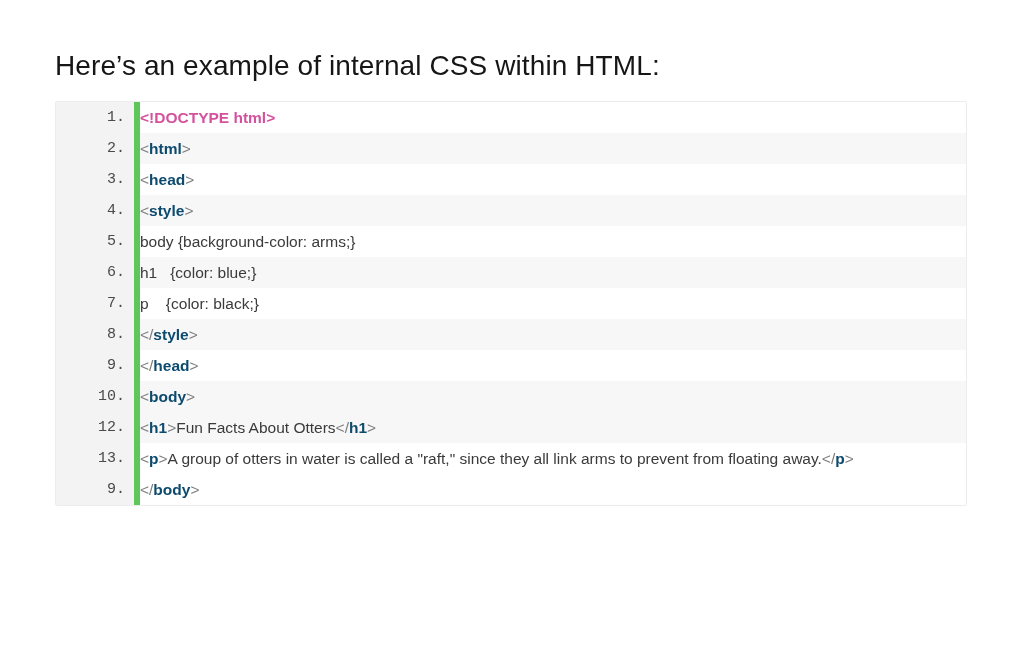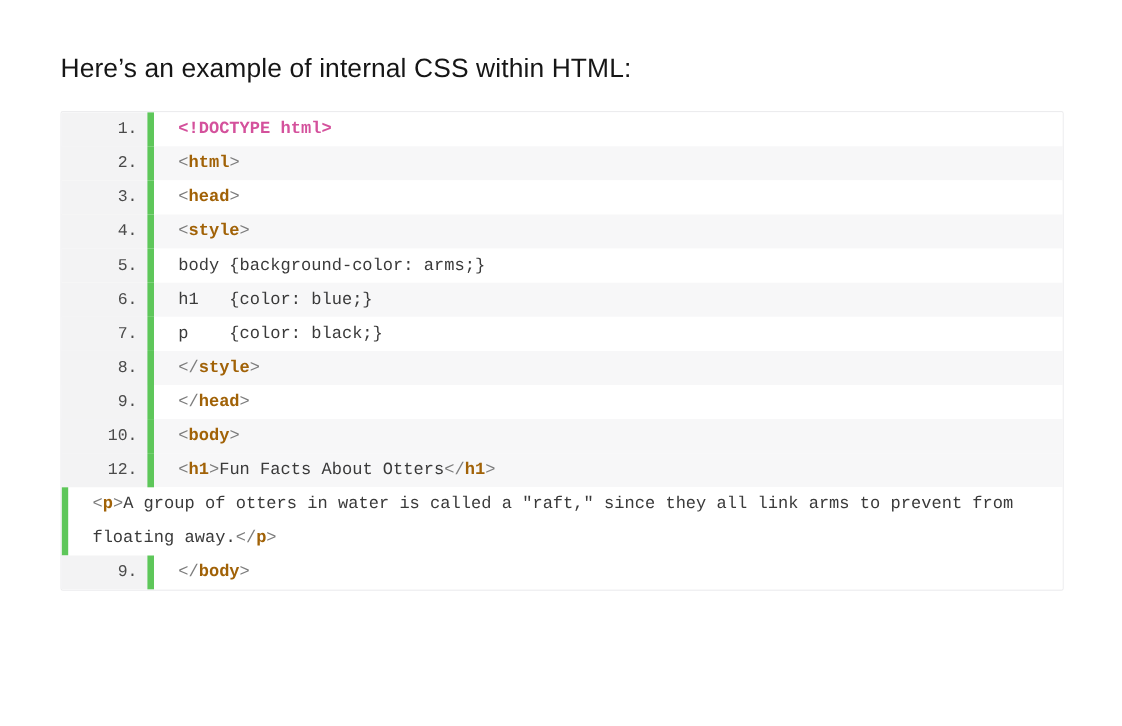--- a/index.html
+++ b/index.html
@@ -12,21 +12,21 @@
     height: 660px;
     font-family: "Liberation Sans", sans-serif;
     overflow: hidden;
     position: relative;
   }
 
   .page-heading {
     position: absolute;
     left: 55px;
     top: 31px;
-    font-size: 24px;
+    font-size: 28px;
     line-height: 32px;
     color: #161616;
     font-weight: 400;
     letter-spacing: 0.1px;
     white-space: pre;
   }
 
   .code-block {
     position: absolute;
     left: 55px;
@@ -62,34 +62,33 @@
     white-space: pre;
   }
 
   .accent {
     flex: 0 0 6px;
     background: #5ec75a;
   }
 
   .code-text {
     flex: 1 1 auto;
-    font-family: Liberation Mono, monospace;
+    font-family: Liberation Sans, sans-serif;
     font-size: 15.5px;
     line-height: 31px;
     color: #3a3a3a;
-    padding-left: 22px;
     padding-right: 10px;
     box-sizing: border-box;
     white-space: pre-wrap;
     word-break: normal;
     overflow-wrap: break-word;
   }
 
   .tok-bracket { color: #7d7d7d; }
-  .tok-tag     { color: #a16207; font-weight: bold; }
+  .tok-tag     { color: #0c4a6e; font-weight: bold; }
   .tok-doctype { color: #d4519c; font-weight: bold; }
   .tok-plain   { color: #3a3a3a; }
   .tok-text    { color: #3a3a3a; }
 </style>
 </head>
 <body>
 
 <h1 class="page-heading">Here’s an example of internal CSS within HTML:</h1>
 
 <div class="code-block">
@@ -143,20 +142,21 @@
         <div class="gutter">10.</div>
         <div class="accent"></div>
         <div class="code-text"><span class="tok-bracket">&lt;</span><span class="tok-tag">body</span><span class="tok-bracket">&gt;</span></div>
       </div>
       <div class="code-row alt">
         <div class="gutter">12.</div>
         <div class="accent"></div>
         <div class="code-text"><span class="tok-bracket">&lt;</span><span class="tok-tag">h1</span><span class="tok-bracket">&gt;</span><span class="tok-text">Fun Facts About Otters</span><span class="tok-bracket">&lt;/</span><span class="tok-tag">h1</span><span class="tok-bracket">&gt;</span></div>
       </div>
       <div class="code-row">
+        <div class="gutter">13.</div>
         <div class="accent"></div>
         <div class="code-text"><span class="tok-bracket">&lt;</span><span class="tok-tag">p</span><span class="tok-bracket">&gt;</span><span class="tok-text">A group of otters in water is called a "raft," since they all link arms to prevent from floating away.</span><span class="tok-bracket">&lt;/</span><span class="tok-tag">p</span><span class="tok-bracket">&gt;</span></div>
       </div>
       <div class="code-row">
         <div class="gutter">9.</div>
         <div class="accent"></div>
         <div class="code-text"><span class="tok-bracket">&lt;/</span><span class="tok-tag">body</span><span class="tok-bracket">&gt;</span></div>
       </div>
     </div>
 </div>

